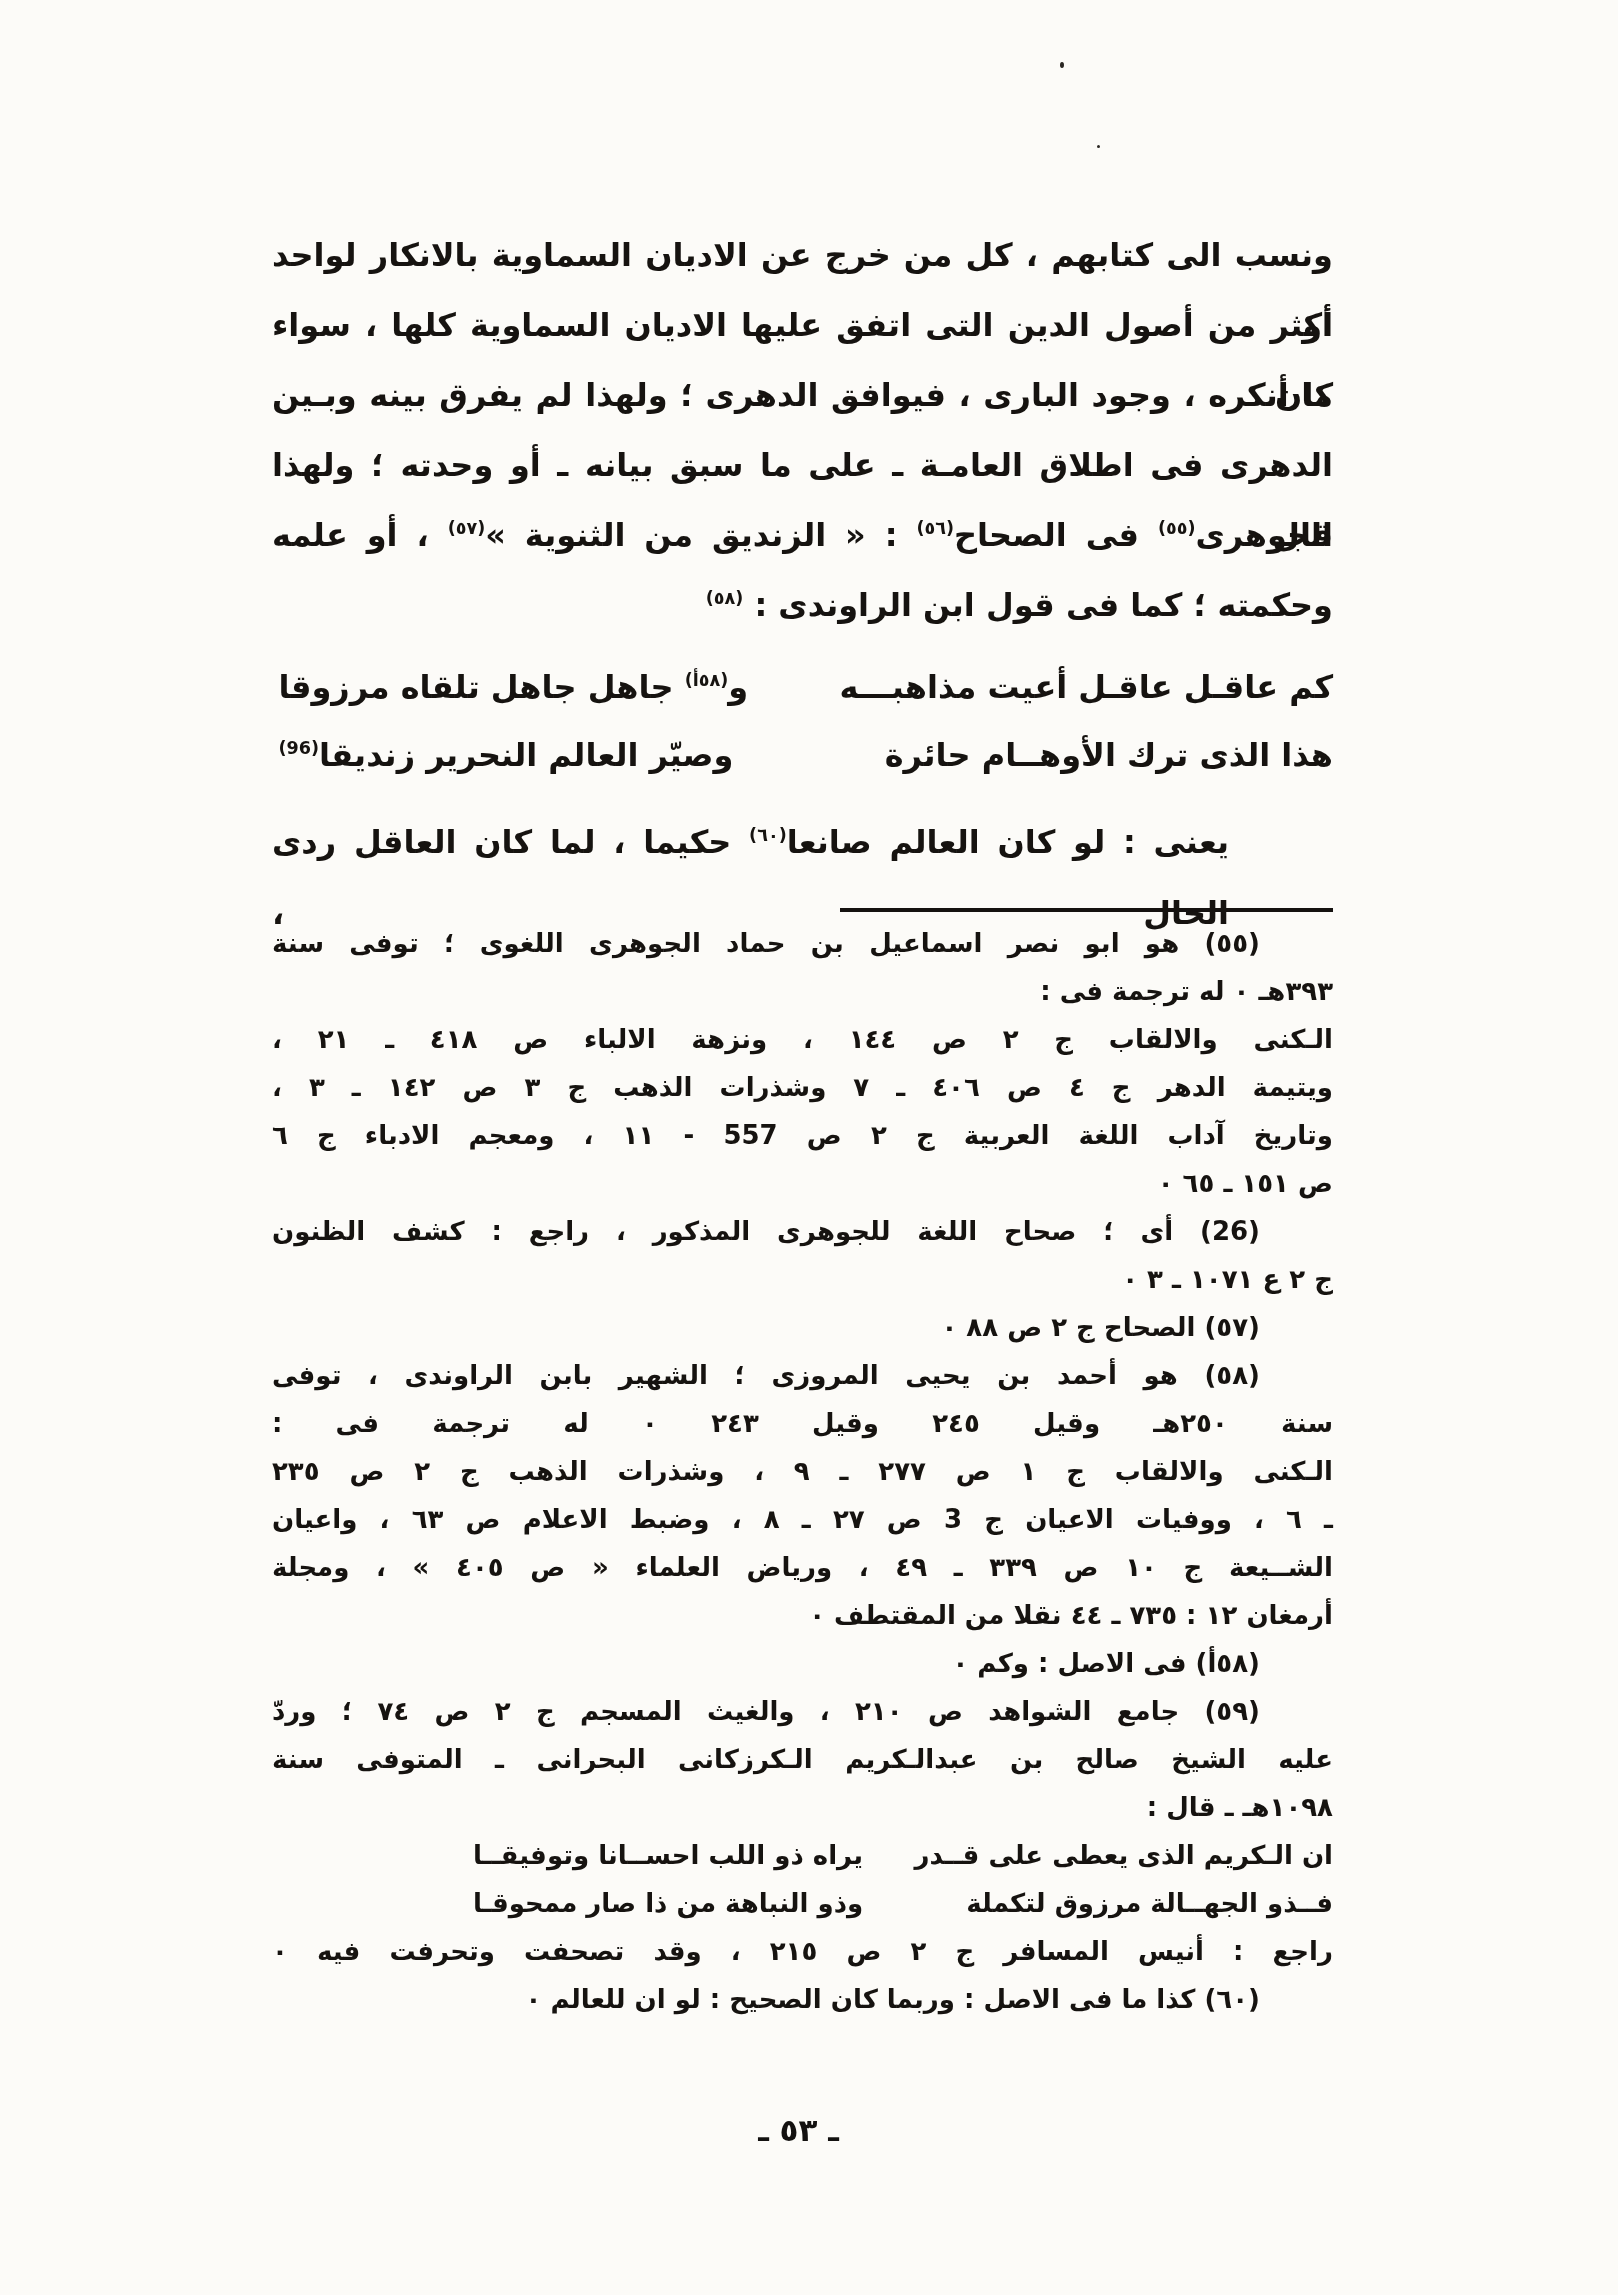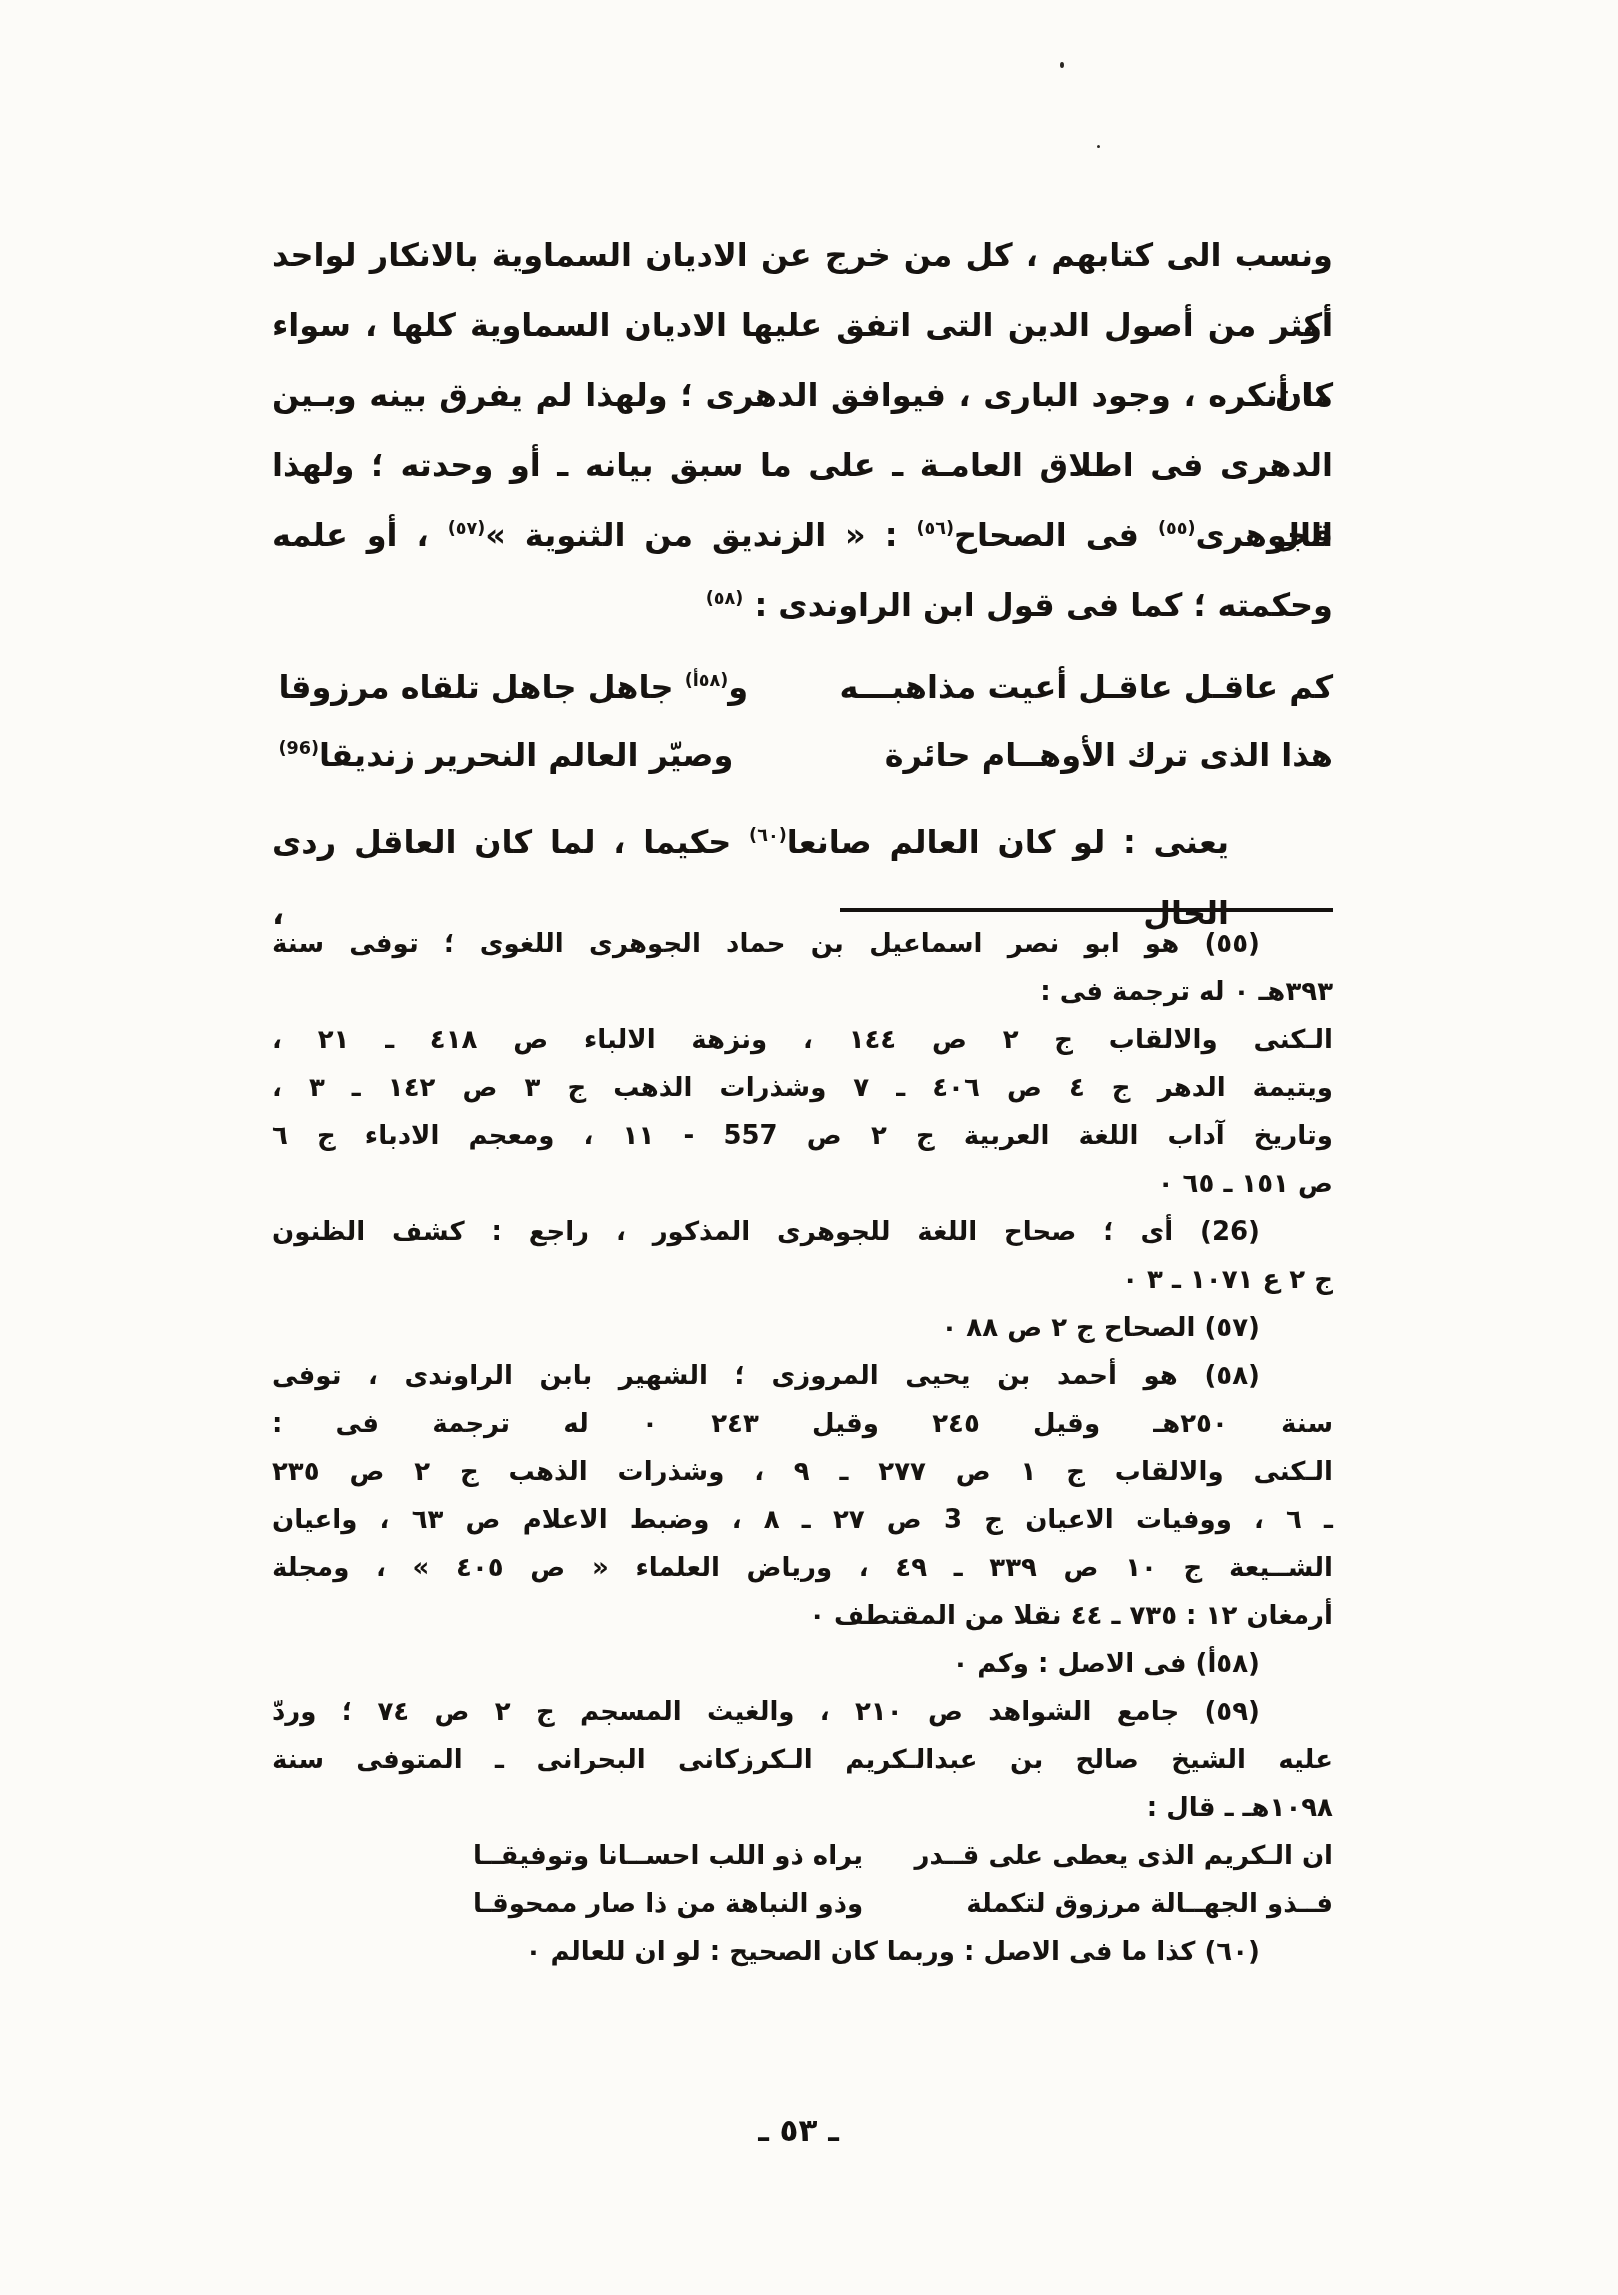--- a/index.html
+++ b/index.html
@@ -123,20 +123,21 @@
       <div class="fl j">عليه الشيخ صالح بن عبدالـكريم الـكرزكانى البحرانى ـ المتوفى سنة</div>
       <div class="fl r">١٠٩٨هـ ـ قال :</div>
       <div class="fvrow">
         <span class="hem">ان الـكريم الذى يعطى على قــدر</span>
         <span class="hem">يراه ذو اللب احســانا وتوفيقــا</span>
       </div>
       <div class="fvrow">
         <span class="hem">فــذو الجهــالة مرزوق لتكملة</span>
         <span class="hem">وذو النباهة من ذا صار ممحوقـا</span>
       </div>
+      <div class="fl j">راجع : أنيس المسافر ج ٢ ص ٢١٥ ، وقد تصحفت وتحرفت فيه ٠</div>
       <div class="fl fi r">(٦٠) كذا ما فى الاصل : وربما كان الصحيح : لو ان للعالم ٠</div>
     </div>
 
   </div>
 
   <div class="pagenum">ـ ٥٣ ـ</div>
 
 </div>
 
 

